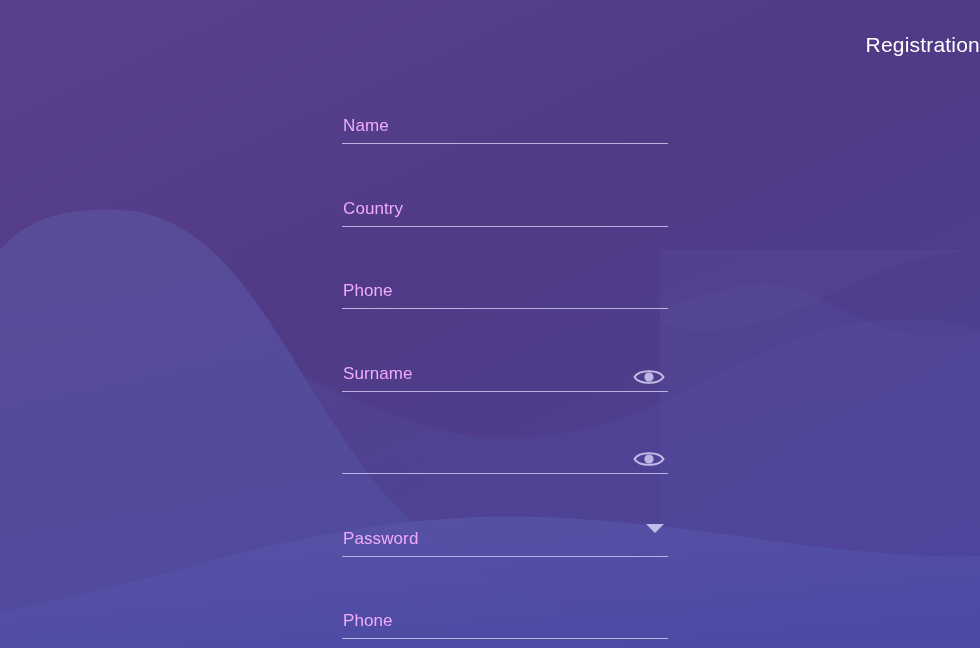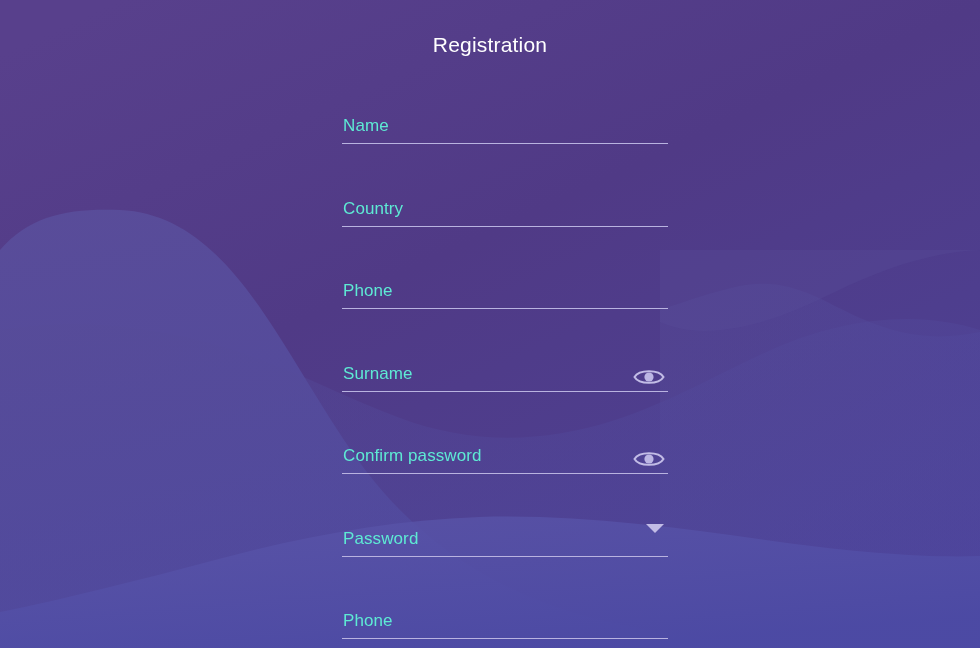--- a/index.html
+++ b/index.html
@@ -34,21 +34,21 @@
     z-index: 2;
     width: 980px;
     height: 648px;
   }
 
   .page-title {
     position: absolute;
     top: 19px;
     left: 0;
     width: 980px;
-    text-align: center;
+    text-align: right;
     color: #ffffff;
     font-size: 21px;
     font-weight: 400;
     letter-spacing: 0.2px;
     line-height: 24px;
     white-space: nowrap;
   }
 
   .form {
     position: absolute;
@@ -62,21 +62,21 @@
     left: 0;
     width: 326px;
     height: 36px;
   }
 
   .field-label {
     position: absolute;
     left: 1px;
     bottom: 8px;
     margin: 0;
-    color: #5eead4;
+    color: #f0abfc;
     font-size: 17px;
     font-weight: 400;
     line-height: 20px;
     letter-spacing: 0.1px;
     white-space: nowrap;
     pointer-events: none;
   }
 
   .field-underline {
     position: absolute;
@@ -213,21 +213,20 @@
           <svg viewBox="0 0 34 22" xmlns="http://www.w3.org/2000/svg">
             <path d="M2.5 11 C 7 3.2, 27 3.2, 31.5 11 C 27 18.8, 7 18.8, 2.5 11 Z" fill="none" stroke="#c2bce6" stroke-width="2"></path>
             <circle cx="17" cy="11" r="4.6" fill="#bcb6e4"></circle>
           </svg>
         </span>
       </button>
       <div class="field-underline"></div>
     </div>
 
     <div class="field" style="top:438px">
-      <span class="field-label">Confirm password</span>
       <button class="eye-btn">
         <span>
           <svg viewBox="0 0 34 22" xmlns="http://www.w3.org/2000/svg">
             <path d="M2.5 11 C 7 3.2, 27 3.2, 31.5 11 C 27 18.8, 7 18.8, 2.5 11 Z" fill="none" stroke="#c2bce6" stroke-width="2"></path>
             <circle cx="17" cy="11" r="4.6" fill="#bcb6e4"></circle>
           </svg>
         </span>
       </button>
       <div class="field-underline"></div>
     </div>

